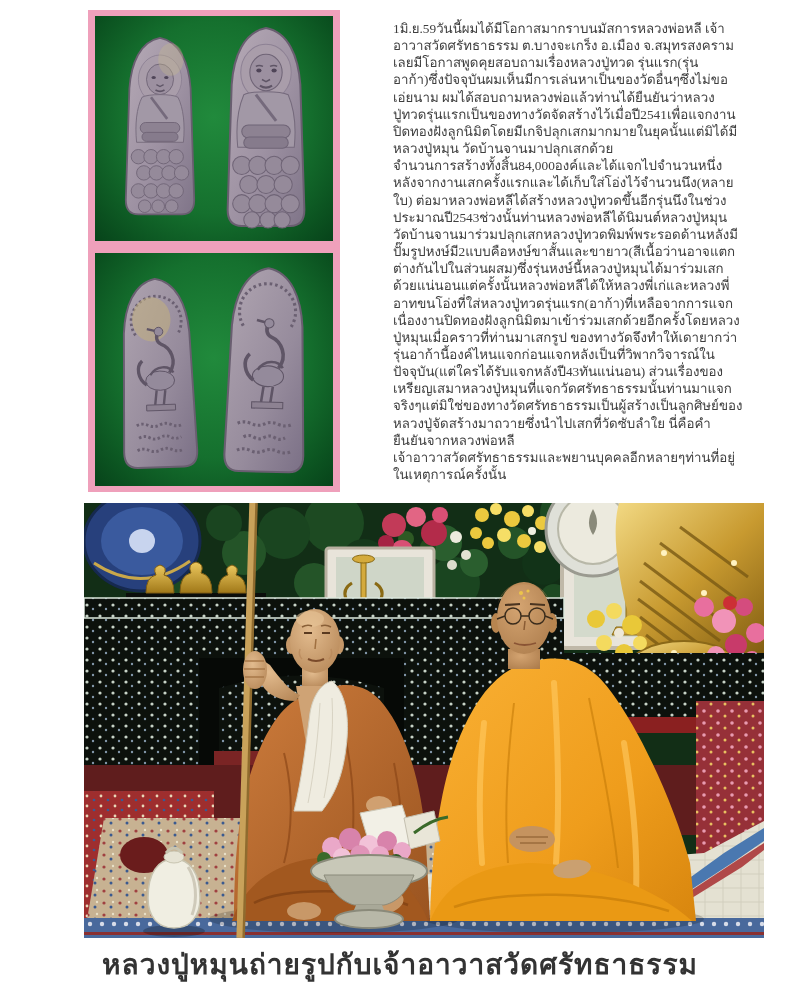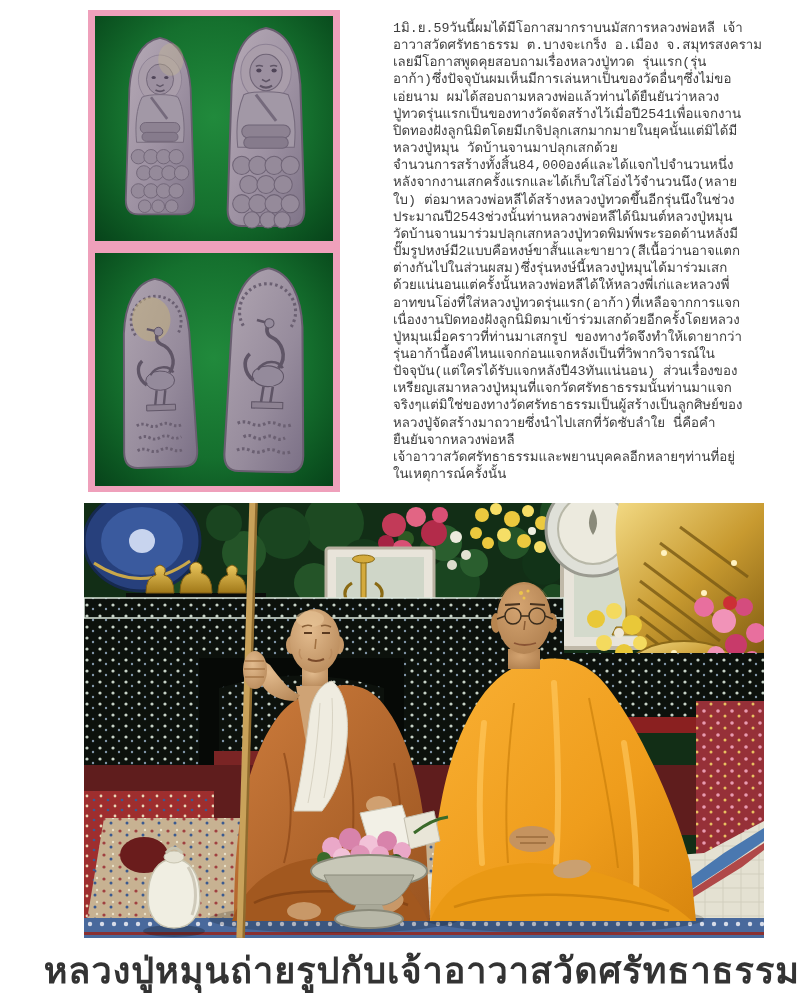--- a/index.html
+++ b/index.html
@@ -1,36 +1,36 @@
 <!DOCTYPE html>
 <html><head>
 <meta charset="utf-8">
 <style>
   html,body{margin:0;padding:0;background:#ffffff;}
   .page{position:relative;width:800px;height:1000px;background:#ffffff;overflow:hidden;
-        font-family:Liberation Mono, monospace;}
+        font-family:Liberation Serif, serif;}
 
   
   .amulet-figure{position:absolute;left:88px;top:10px;width:252px;height:482px;background:#efa0bb;}
   .amulet-photo{position:absolute;left:7px;width:238px;overflow:hidden;
       background:radial-gradient(ellipse at 50% 45%, #218a3c 0%, #15702e 55%, #0b5220 85%, #07431a 100%);}
   .amulet-photo.top{top:6px;height:225px;}
   .amulet-photo.bottom{top:243px;height:233px;}
   .amulet{position:absolute;}
 
   
   .article{position:absolute;left:393px;top:20px;width:400px;
       font-size:13.3px;line-height:17.15px;color:#3e3e3e;white-space:pre-line;}
 
   
   .monk-photo{position:absolute;left:84px;top:503px;width:680px;height:435px;overflow:hidden;}
 
   
-  .caption{position:absolute;left:0;top:942px;width:800px;text-align:right;
-      font-size:36px;font-weight:bold;color:#333333;letter-spacing:1px;white-space:nowrap;
+  .caption{position:absolute;left:0;top:942px;width:800px;text-align:center;
+      font-size:28px;font-weight:bold;color:#333333;letter-spacing:1px;white-space:nowrap;
       text-shadow:-2px -2px 0 #fff,2px -2px 0 #fff,-2px 2px 0 #fff,2px 2px 0 #fff,
                   0 -2px 0 #fff,0 2px 0 #fff,-2px 0 0 #fff,2px 0 0 #fff,0 0 5px #fff;}
 </style>
 </head>
 <body>
 
 <div class="page">
 
   <div class="amulet-figure">
 

